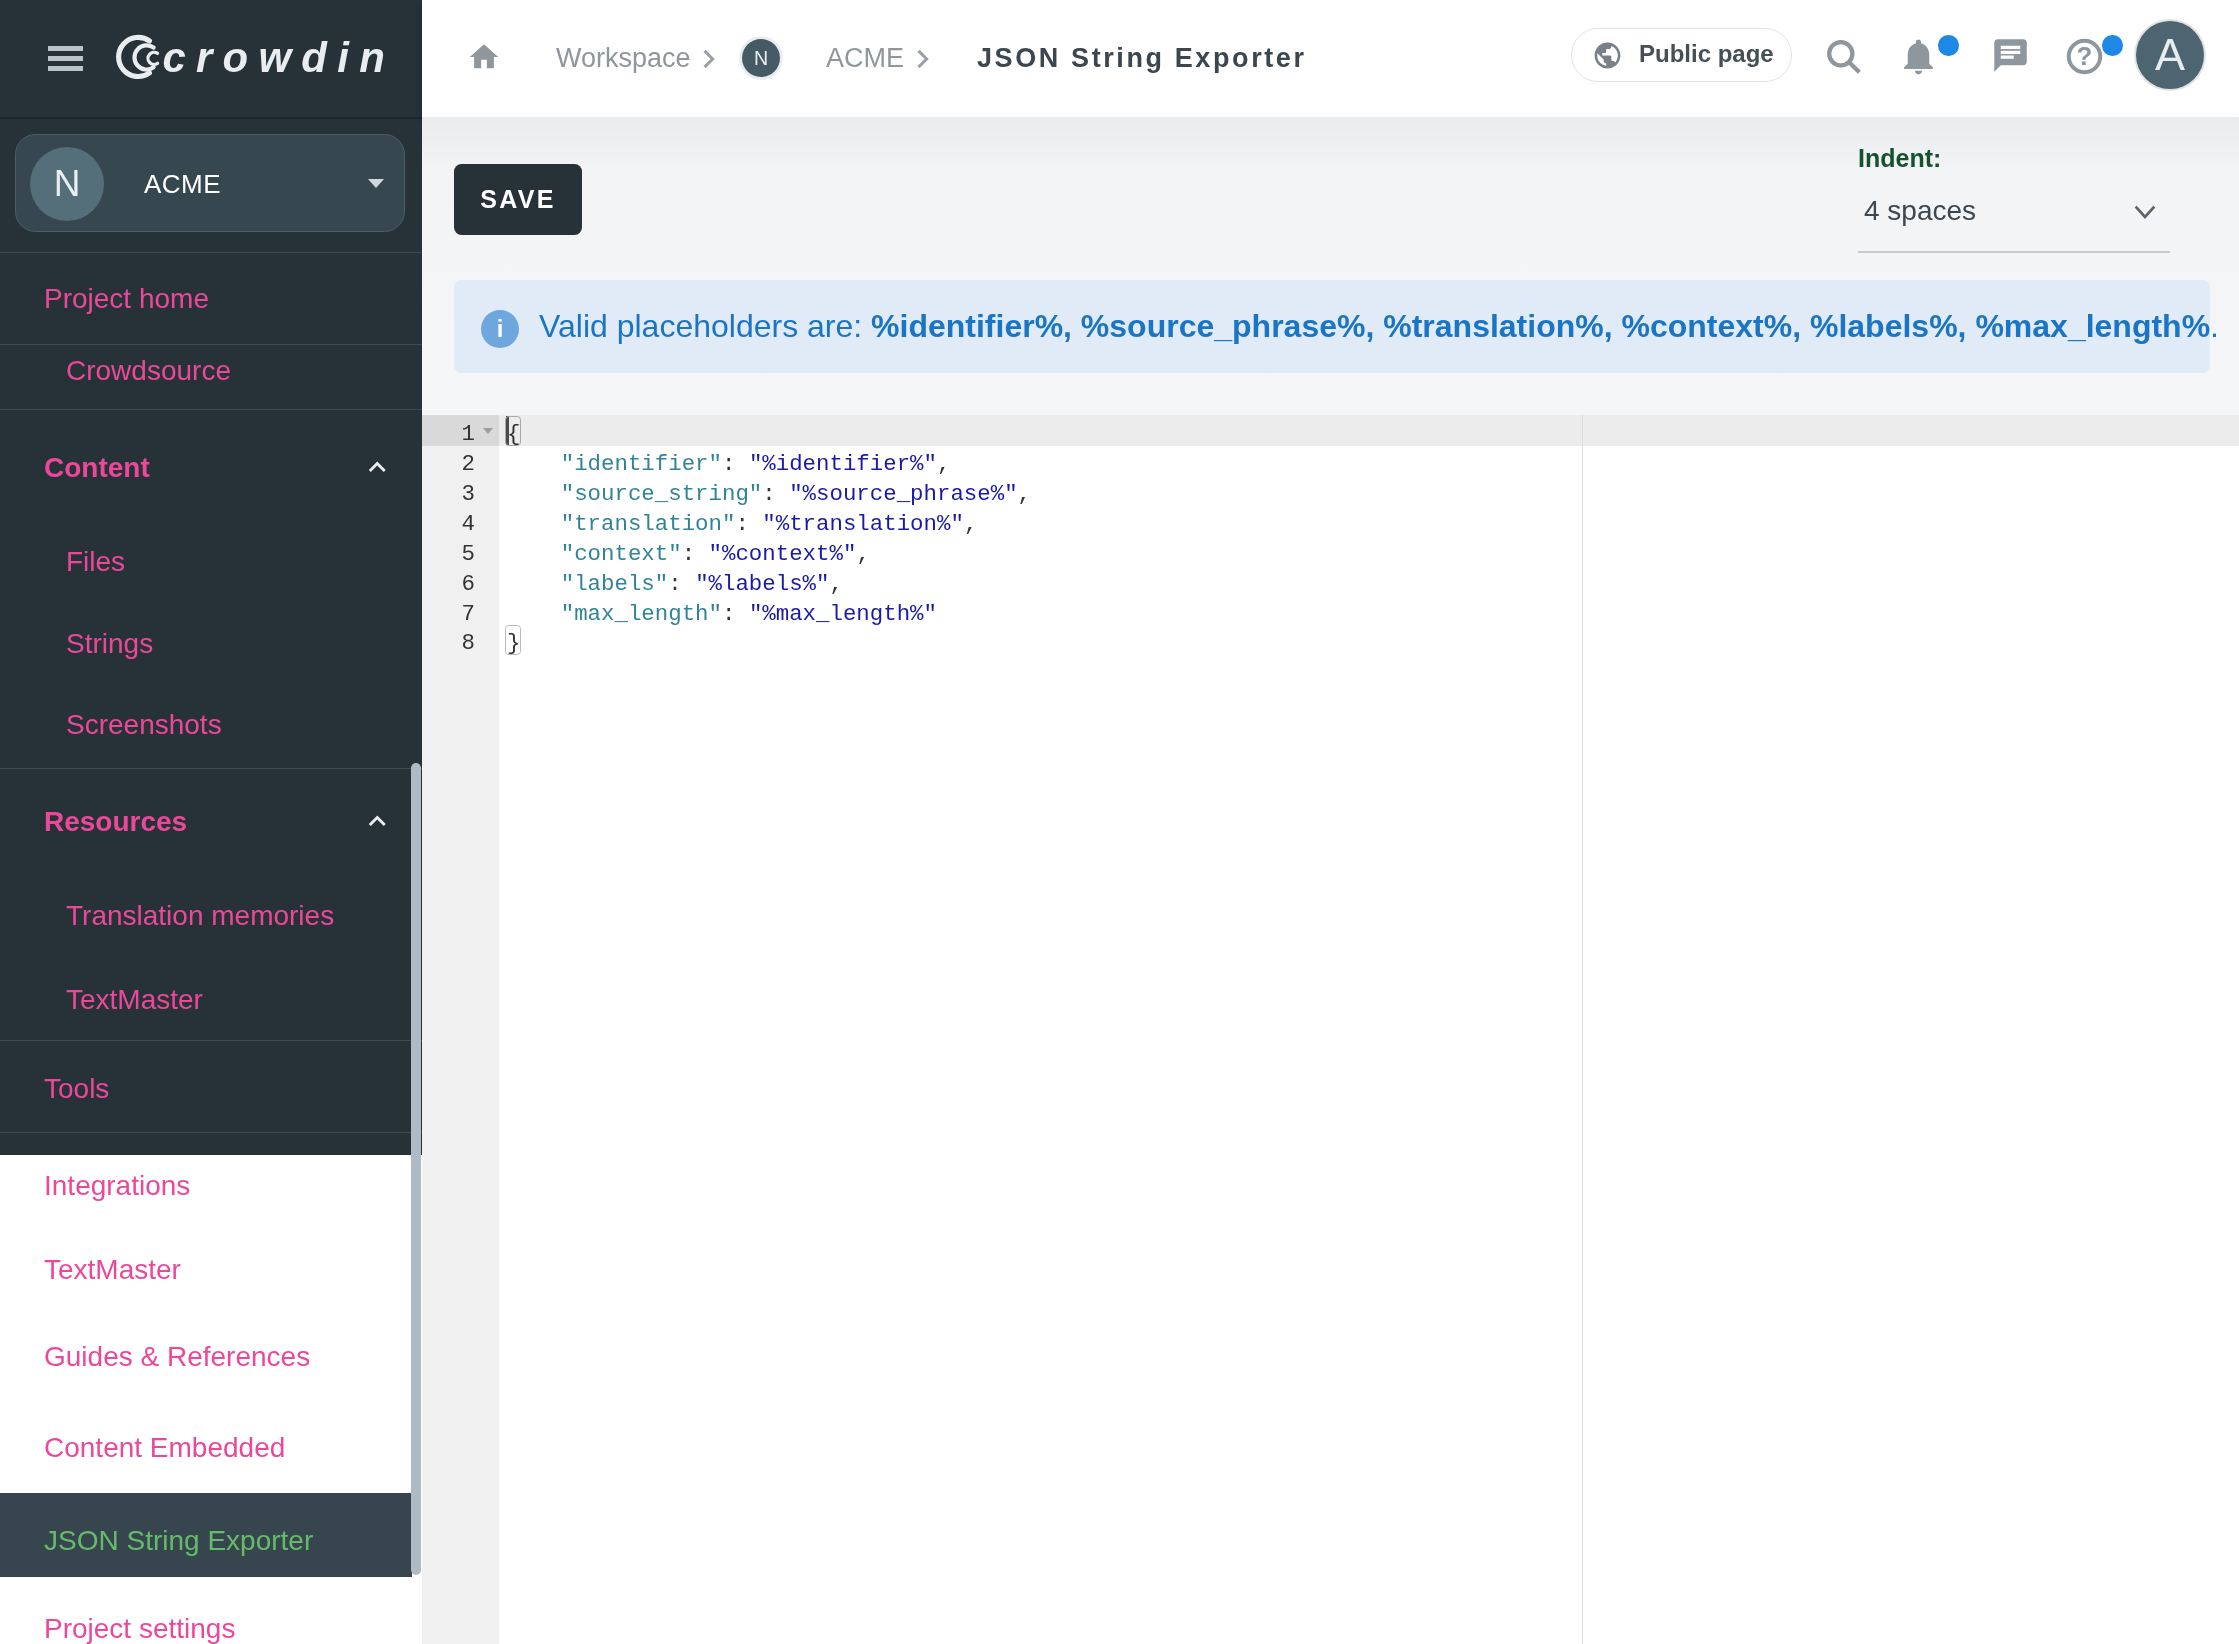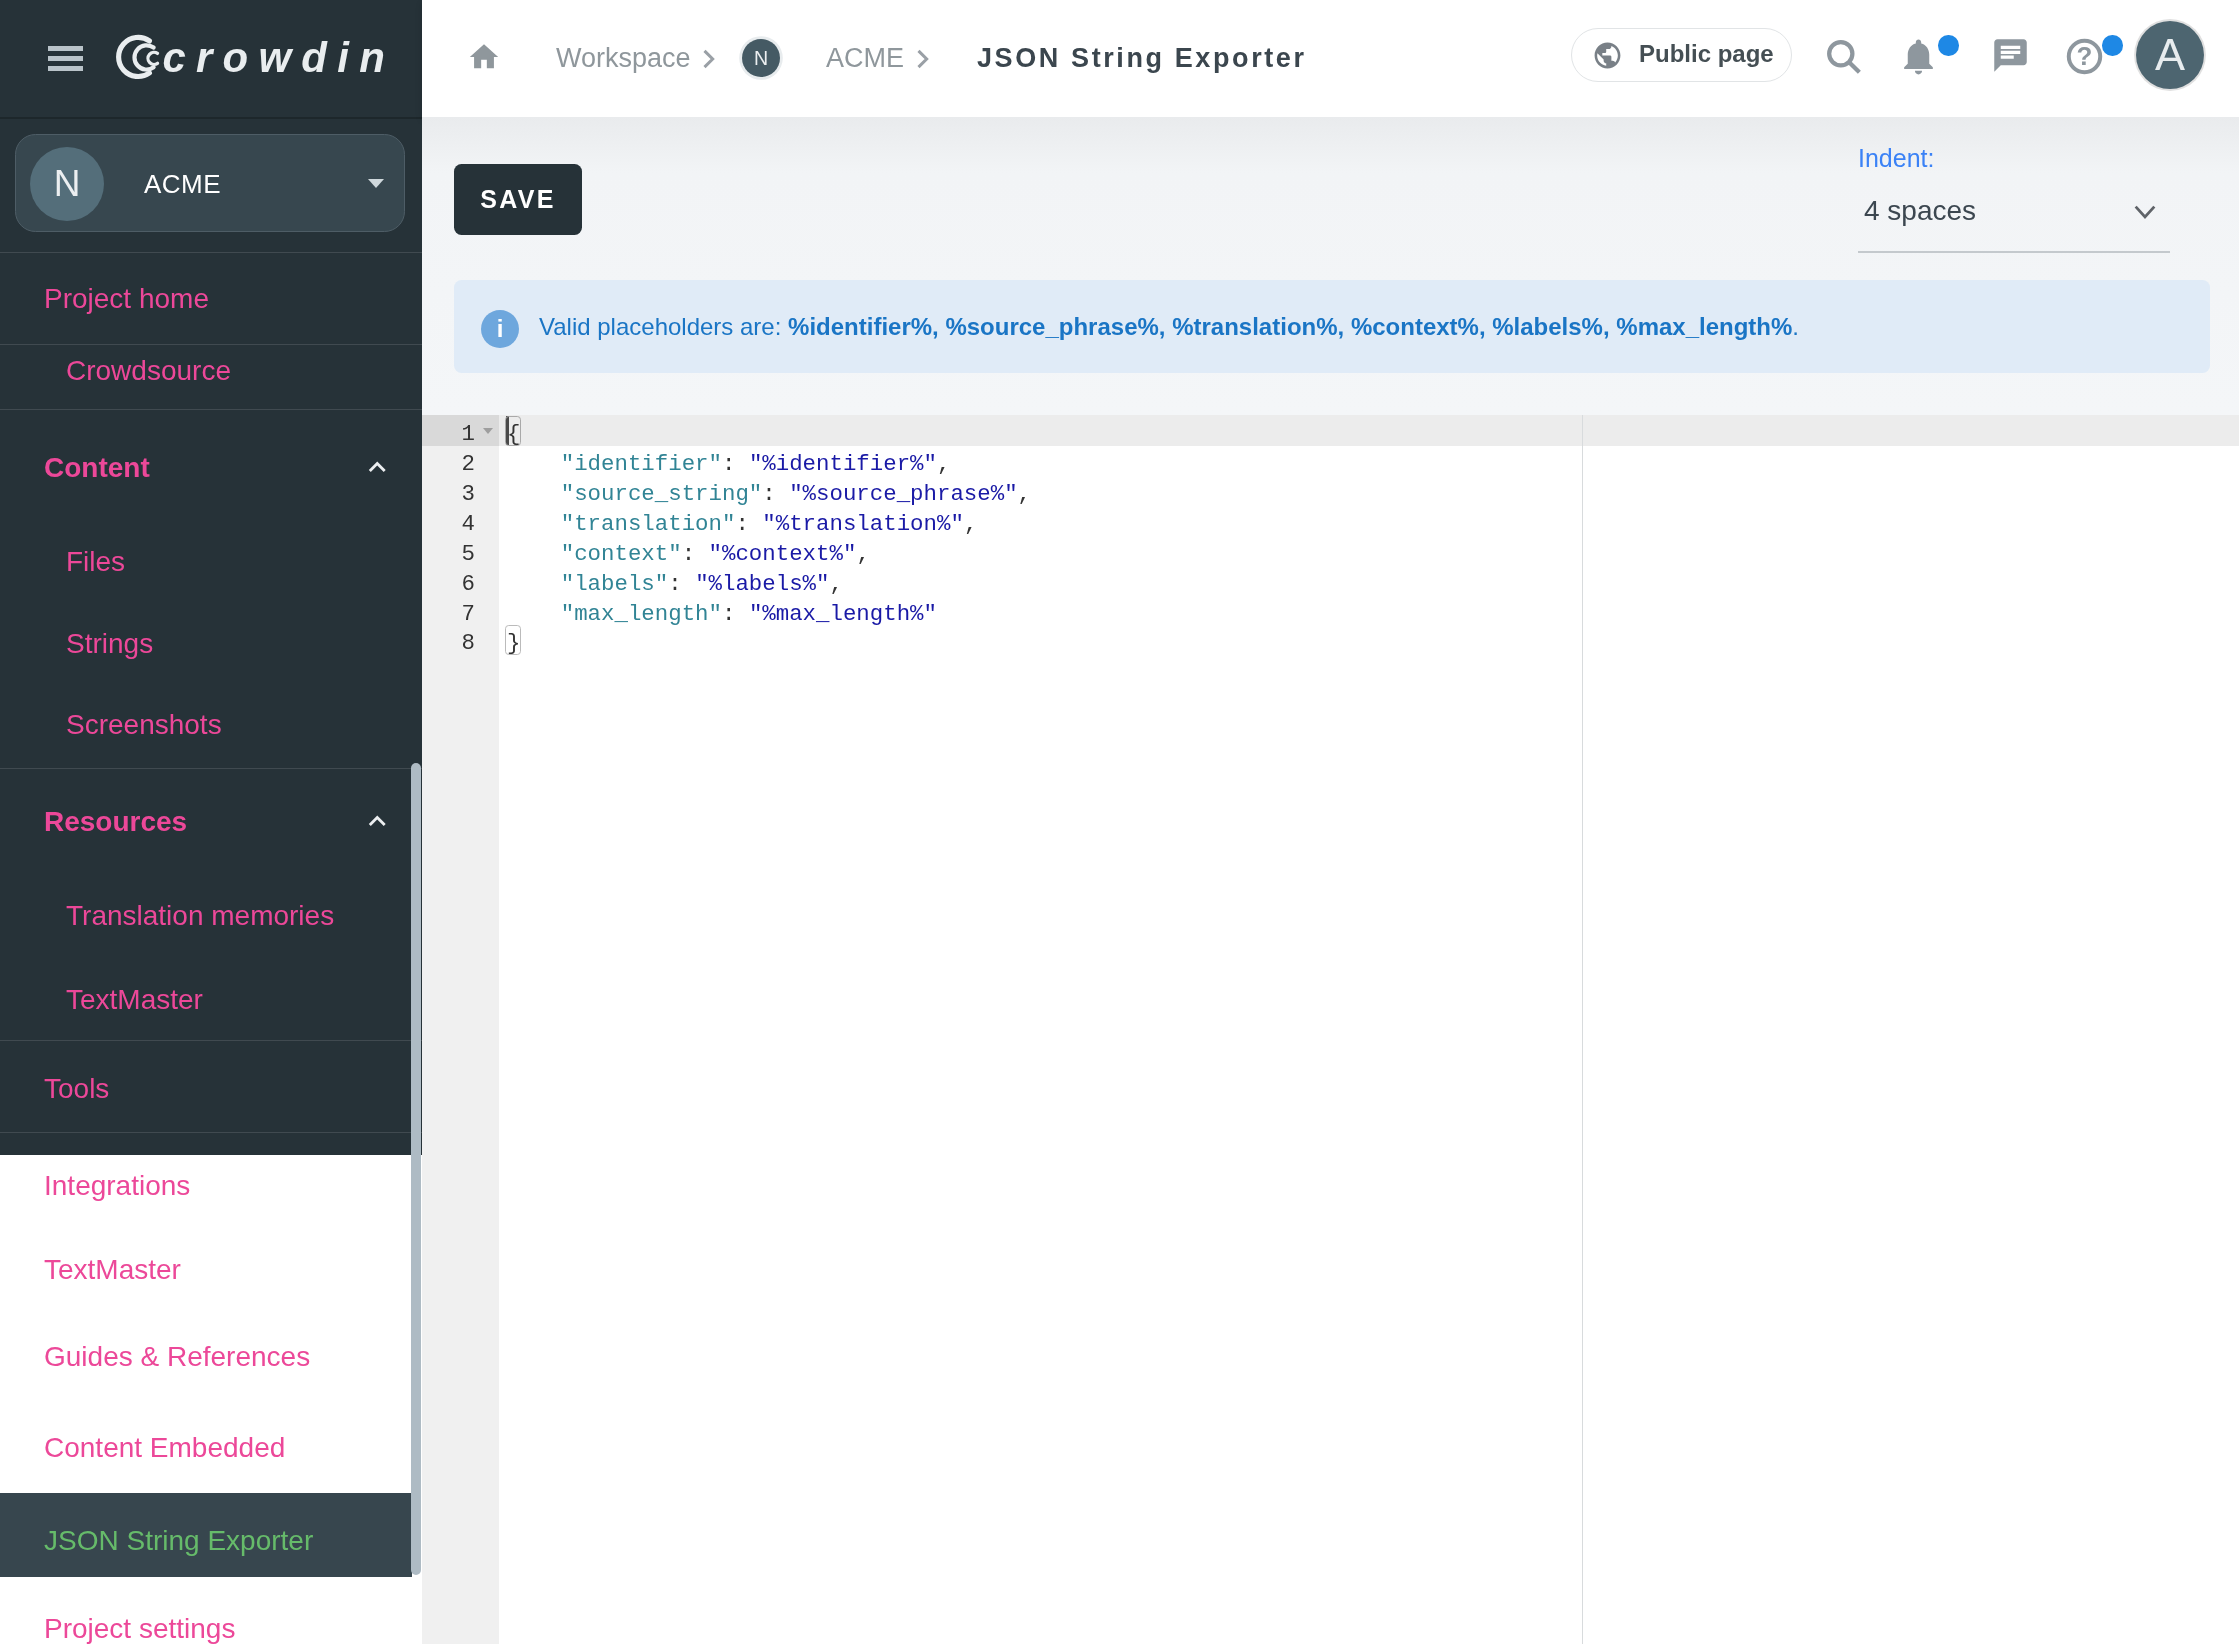--- a/index.html
+++ b/index.html
@@ -40,32 +40,32 @@
   .bc { position:absolute; top:0; height:117px; display:flex; align-items:center; font-size:27px;margin-left:24px; }
   .gray { color:#8f979c; }
   .dark { color:#3b464e; }
 
   
   #content { position:absolute; left:422px; top:117px; width:1817px; height:1527px;
     background:linear-gradient(#e9ebed 0px, #f2f4f6 56px, #f4f6f8 297px); }
   #save { position:absolute; left:454px; top:164px; width:128px; height:71px; border-radius:7.5px;
     background:#263238; color:#fff; font-size:25px; font-weight:bold; letter-spacing:2.3px;
     display:flex; align-items:center; justify-content:center; }
-  #indent-label { position:absolute; left:1858px; top:144px; font-size:25px; color:#3b82f6; }
+  #indent-label { position:absolute; left:1858px; top:144px; font-size:25px; color:#14532d;font-weight:bold; }
   #indent-val { position:absolute; left:1864px; top:195px; font-size:28px; color:#3c4750; }
   #indent-line { position:absolute; left:1858px; top:251px; width:312px; height:1.9px; background:#c4c9cd; }
   #indent-chev { position:absolute; left:2128px; top:201px; }
 
   #alert { position:absolute; left:454px; top:280px; width:1756px; height:93px; border-radius:7.5px;
     background:#e0ebf7; }
   #alert .ic { position:absolute; left:27px; top:30px; width:38px; height:38px; border-radius:50%;
     background:#6ea7dd; color:#fff; font-size:24px; font-weight:bold;
     display:flex; align-items:center; justify-content:center; font-style:normal; }
   #alert .tx { position:absolute; left:85px; top:0; height:93px; display:flex; align-items:center;
-    font-size:24px; color:#1a75c5; white-space:pre; }
+    font-size:32px; color:#1a75c5; white-space:pre; }
 
   
   #editor { position:absolute; left:422px; top:415px; width:1817px; height:1230px; background:#fff; }
   #gutter { position:absolute; left:0; top:0; width:77px; height:1230px; background:#f0f0f0; }
   #gutter .gact { position:absolute; left:0; top:0; width:77px; height:31px; background:#d9d9d9; }
   .lnum { position:absolute; width:53px; text-align:right; font-family:"Liberation Mono", monospace;
     font-size:22.4px; line-height:30px; color:#333; padding-top:3.7px; }
   #fold { position:absolute; left:61px; top:13px; width:0; height:0;
     border-left:5.1px solid transparent; border-right:5.1px solid transparent; border-top:6.5px solid #9e9e9e; }
   #active-line { position:absolute; left:77px; top:0; width:1740px; height:31px; background:#ececec; }

